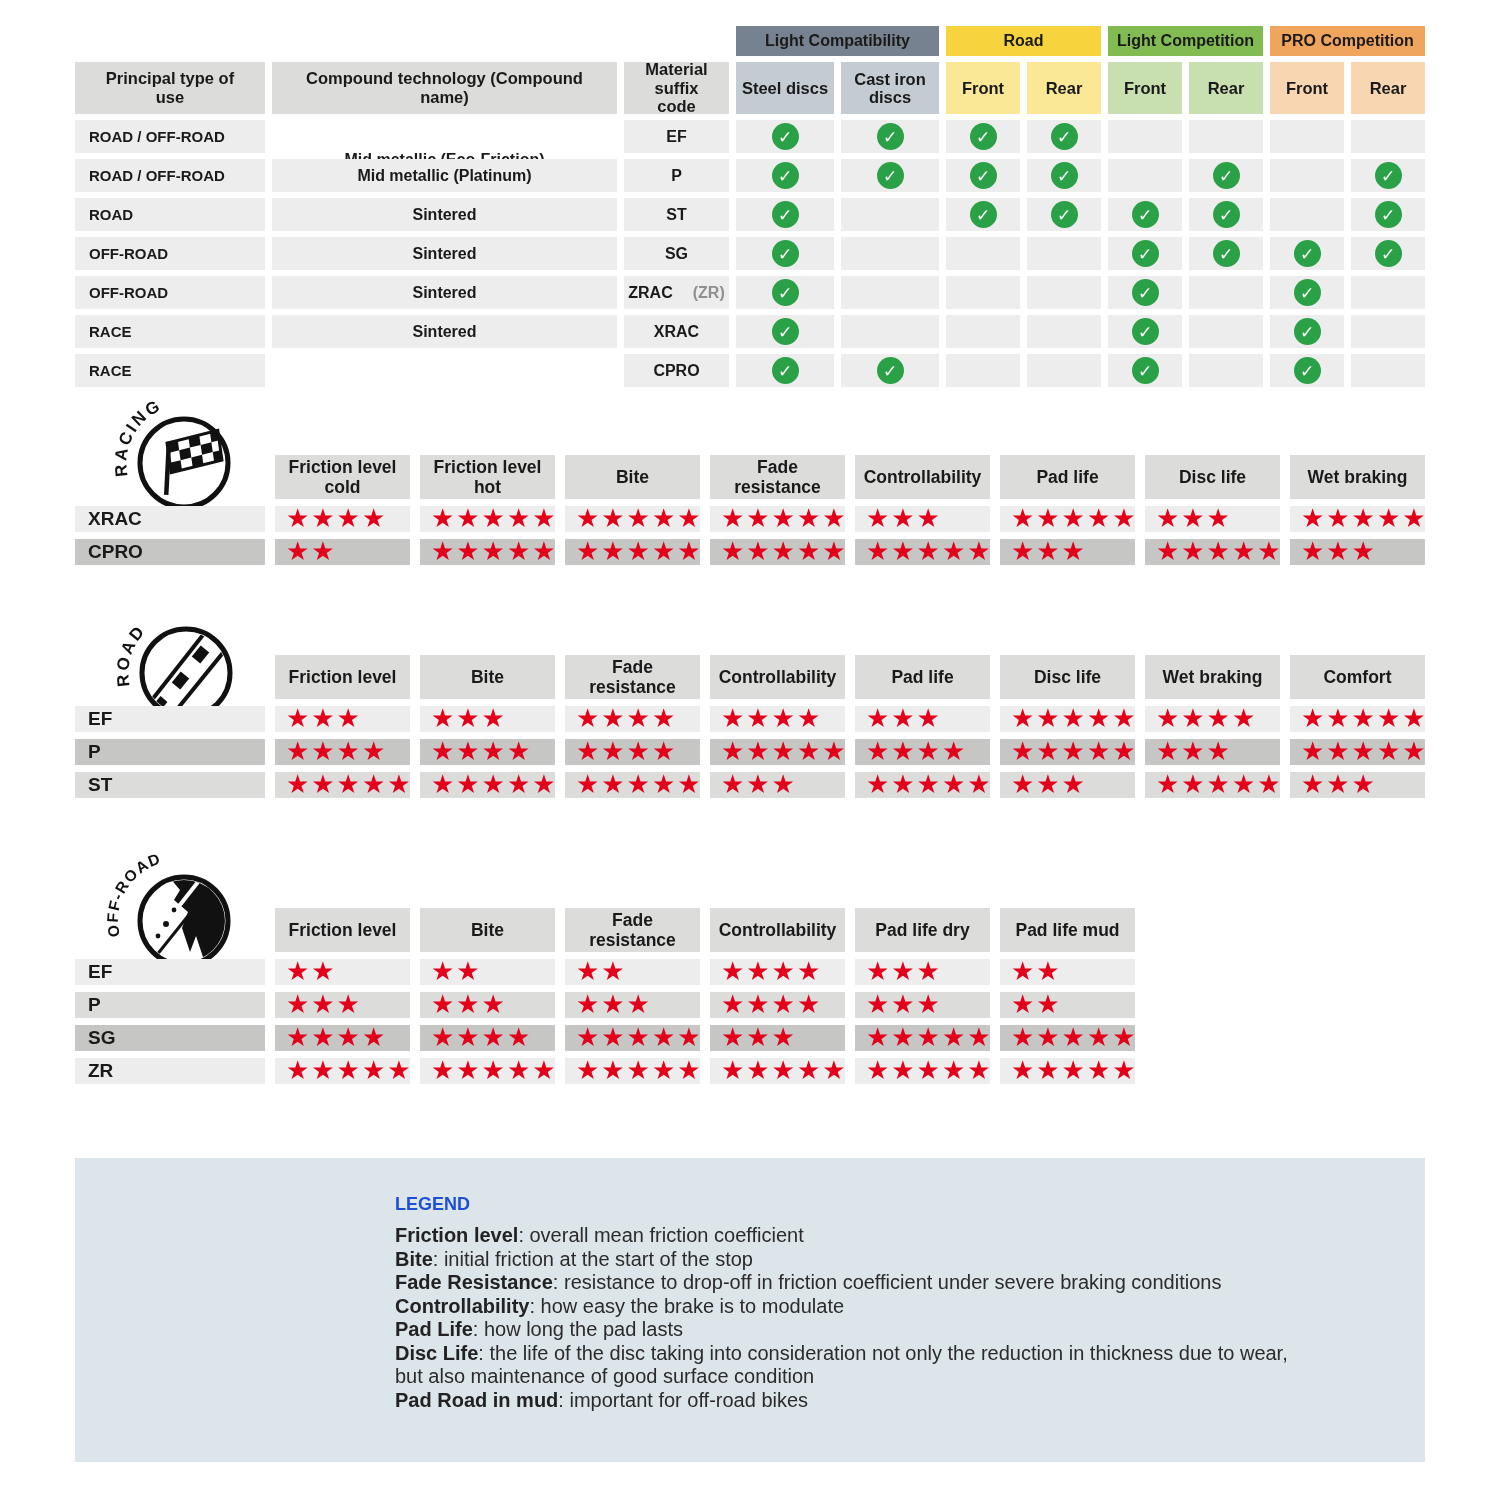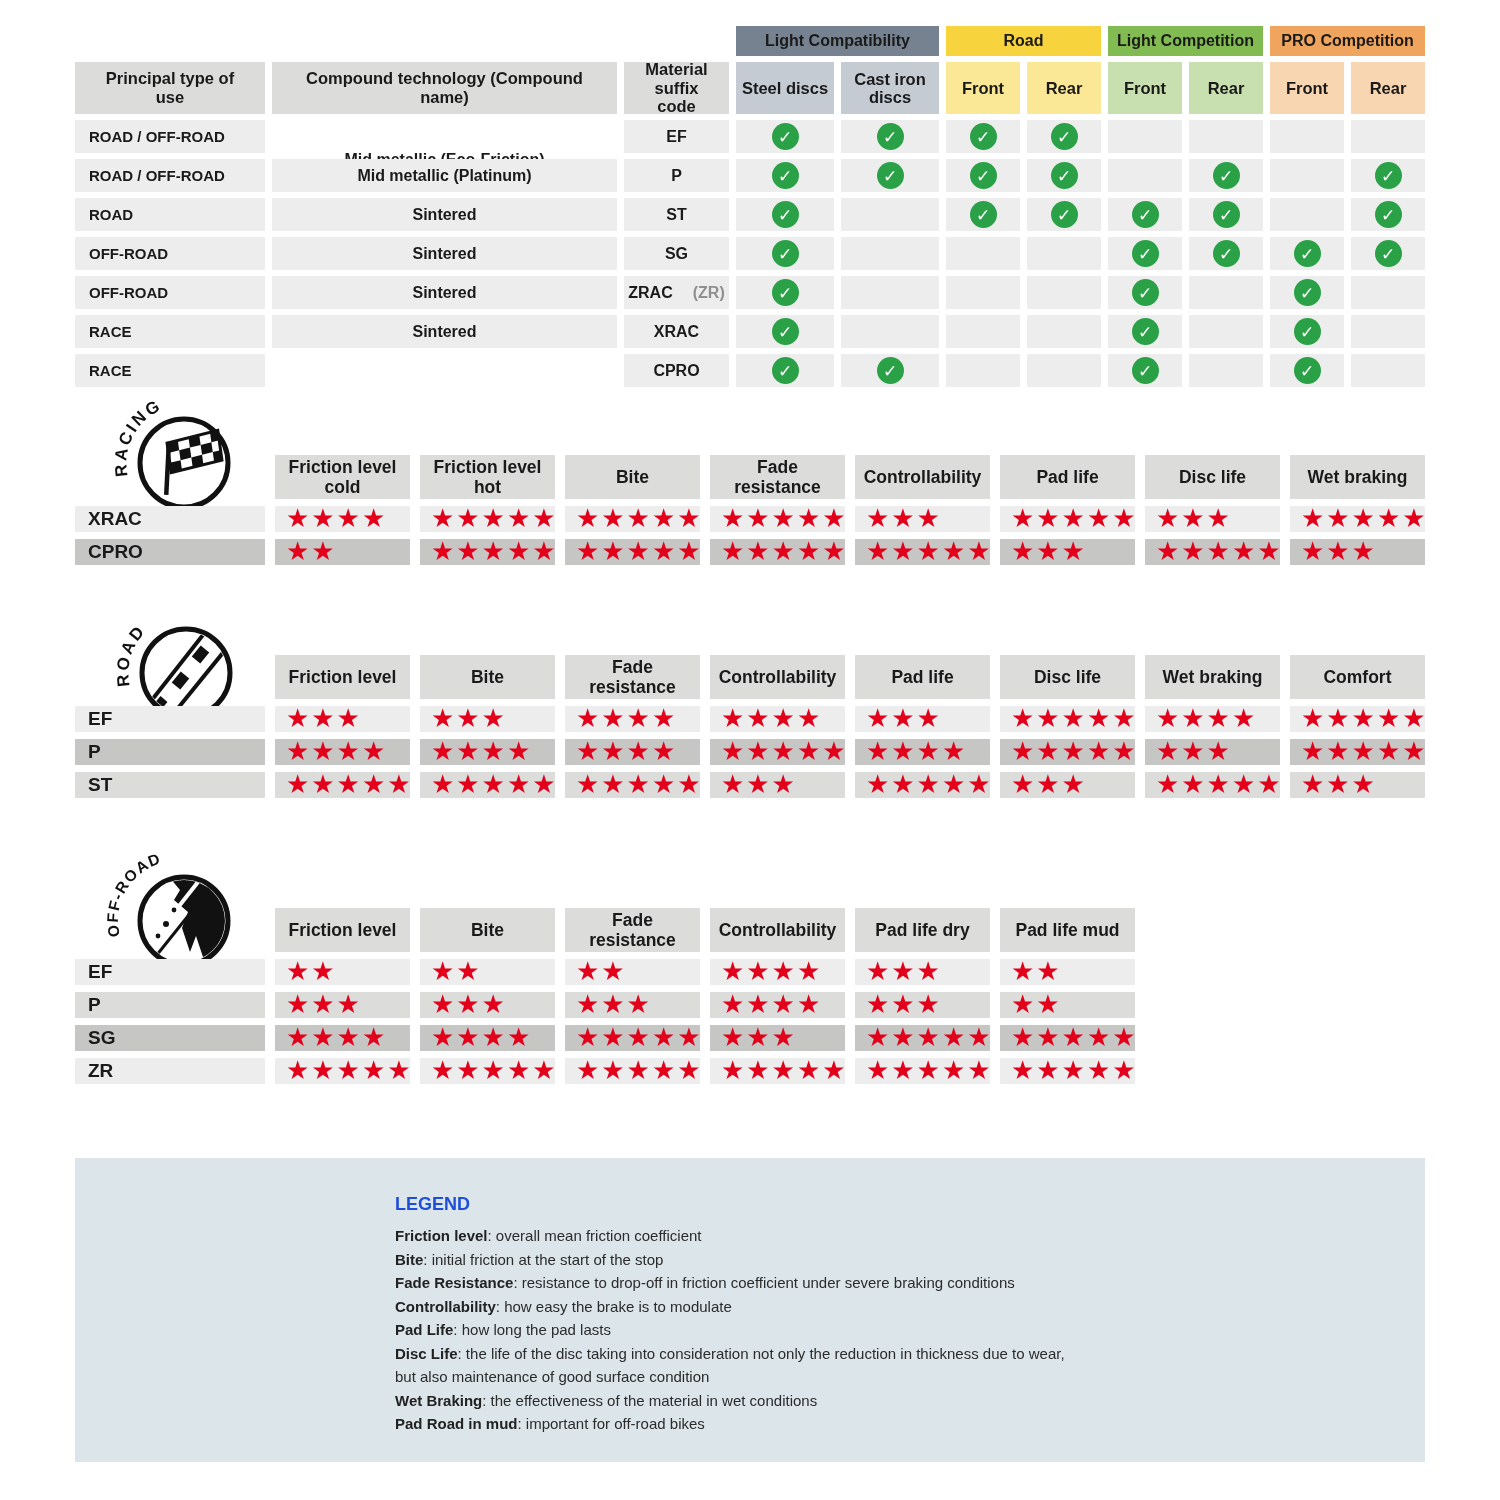--- a/index.html
+++ b/index.html
@@ -37,21 +37,21 @@
   .shade-mid{background:#DCDCDB;}
   .shade-dark{background:#C6C6C5;}
 
   
   .cat-icon{position:absolute;}
 
   
   .legend{position:absolute;left:75px;top:1158px;width:1350px;height:304px;
           box-sizing:border-box;padding:36px 40px 0 320px;}
   .legend-title{font-weight:700;font-size:18px;margin-bottom:9px;}
-  .legend-line{font-size:15px;line-height:23.5px;color:#2b2b2b;}
+  .legend-line{font-size:20px;line-height:23.5px;color:#2b2b2b;}
   .legend-line b{color:#222;}
 </style>
 </head>
 <body>
 
 <div class="canvas">
 
   <section class="compat">
       <div class="cell gcell" style="background: rgb(118, 130, 143); grid-area: 1 / 4 / auto / span 2;">Light Compatibility</div>
       <div class="cell gcell" style="background: rgb(247, 211, 62); grid-area: 1 / 6 / auto / span 2;">Road</div>
@@ -526,18 +526,17 @@
   <section class="legend" style="background: rgb(220, 229, 234);">
     <div class="legend-title" style="color: #1d4ed8;">LEGEND</div>
     <div>
         <div class="legend-line"><b>Friction level</b><span>: overall mean friction coefficient</span></div>
         <div class="legend-line"><b>Bite</b><span>: initial friction at the start of the stop</span></div>
         <div class="legend-line"><b>Fade Resistance</b><span>: resistance to drop-off in friction coefficient under severe braking conditions</span></div>
         <div class="legend-line"><b>Controllability</b><span>: how easy the brake is to modulate</span></div>
         <div class="legend-line"><b>Pad Life</b><span>: how long the pad lasts</span></div>
         <div class="legend-line"><b>Disc Life</b><span>: the life of the disc taking into consideration not only the reduction in thickness due to wear,</span></div>
         <div class="legend-line"><span>but also maintenance of good surface condition</span></div>
-        <div class="legend-line"><b>Wet Braking</b><span>: the effectiveness of the material in wet conditions</span></div>
         <div class="legend-line"><b>Pad Road in mud</b><span>: important for off-road bikes</span></div>
       </div>
   </section>
 
 </div>
 
 </body></html>

